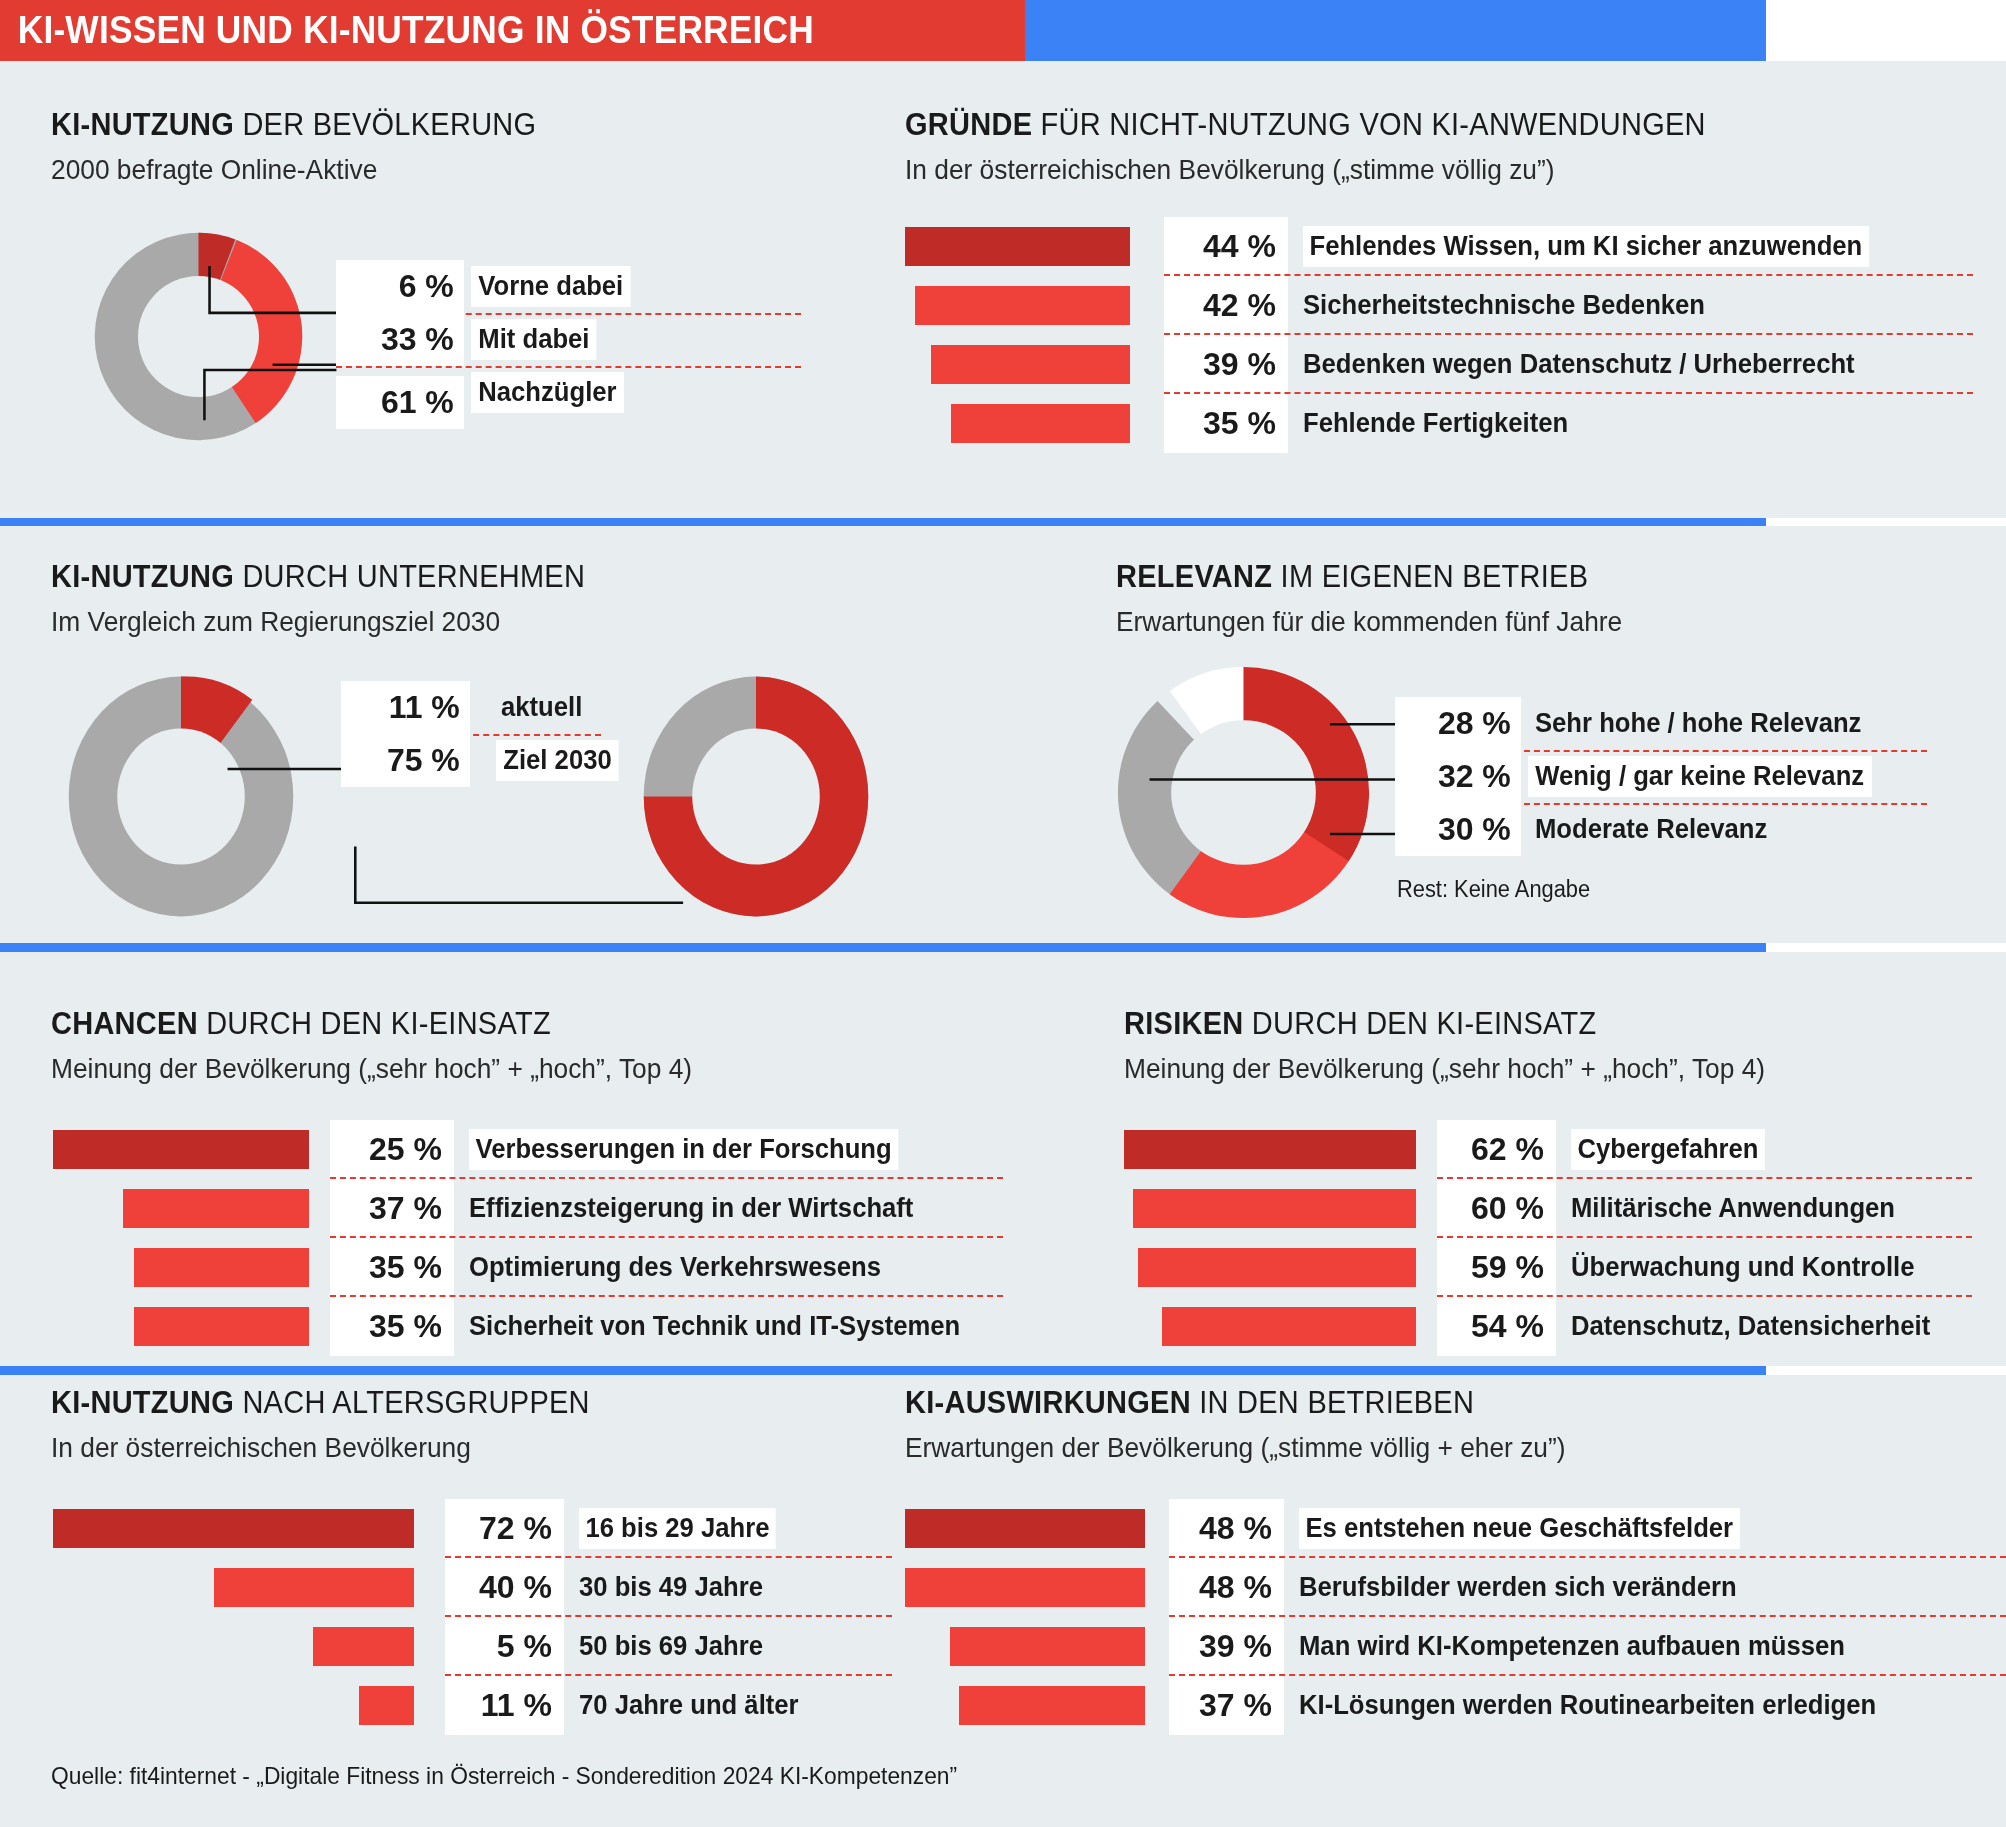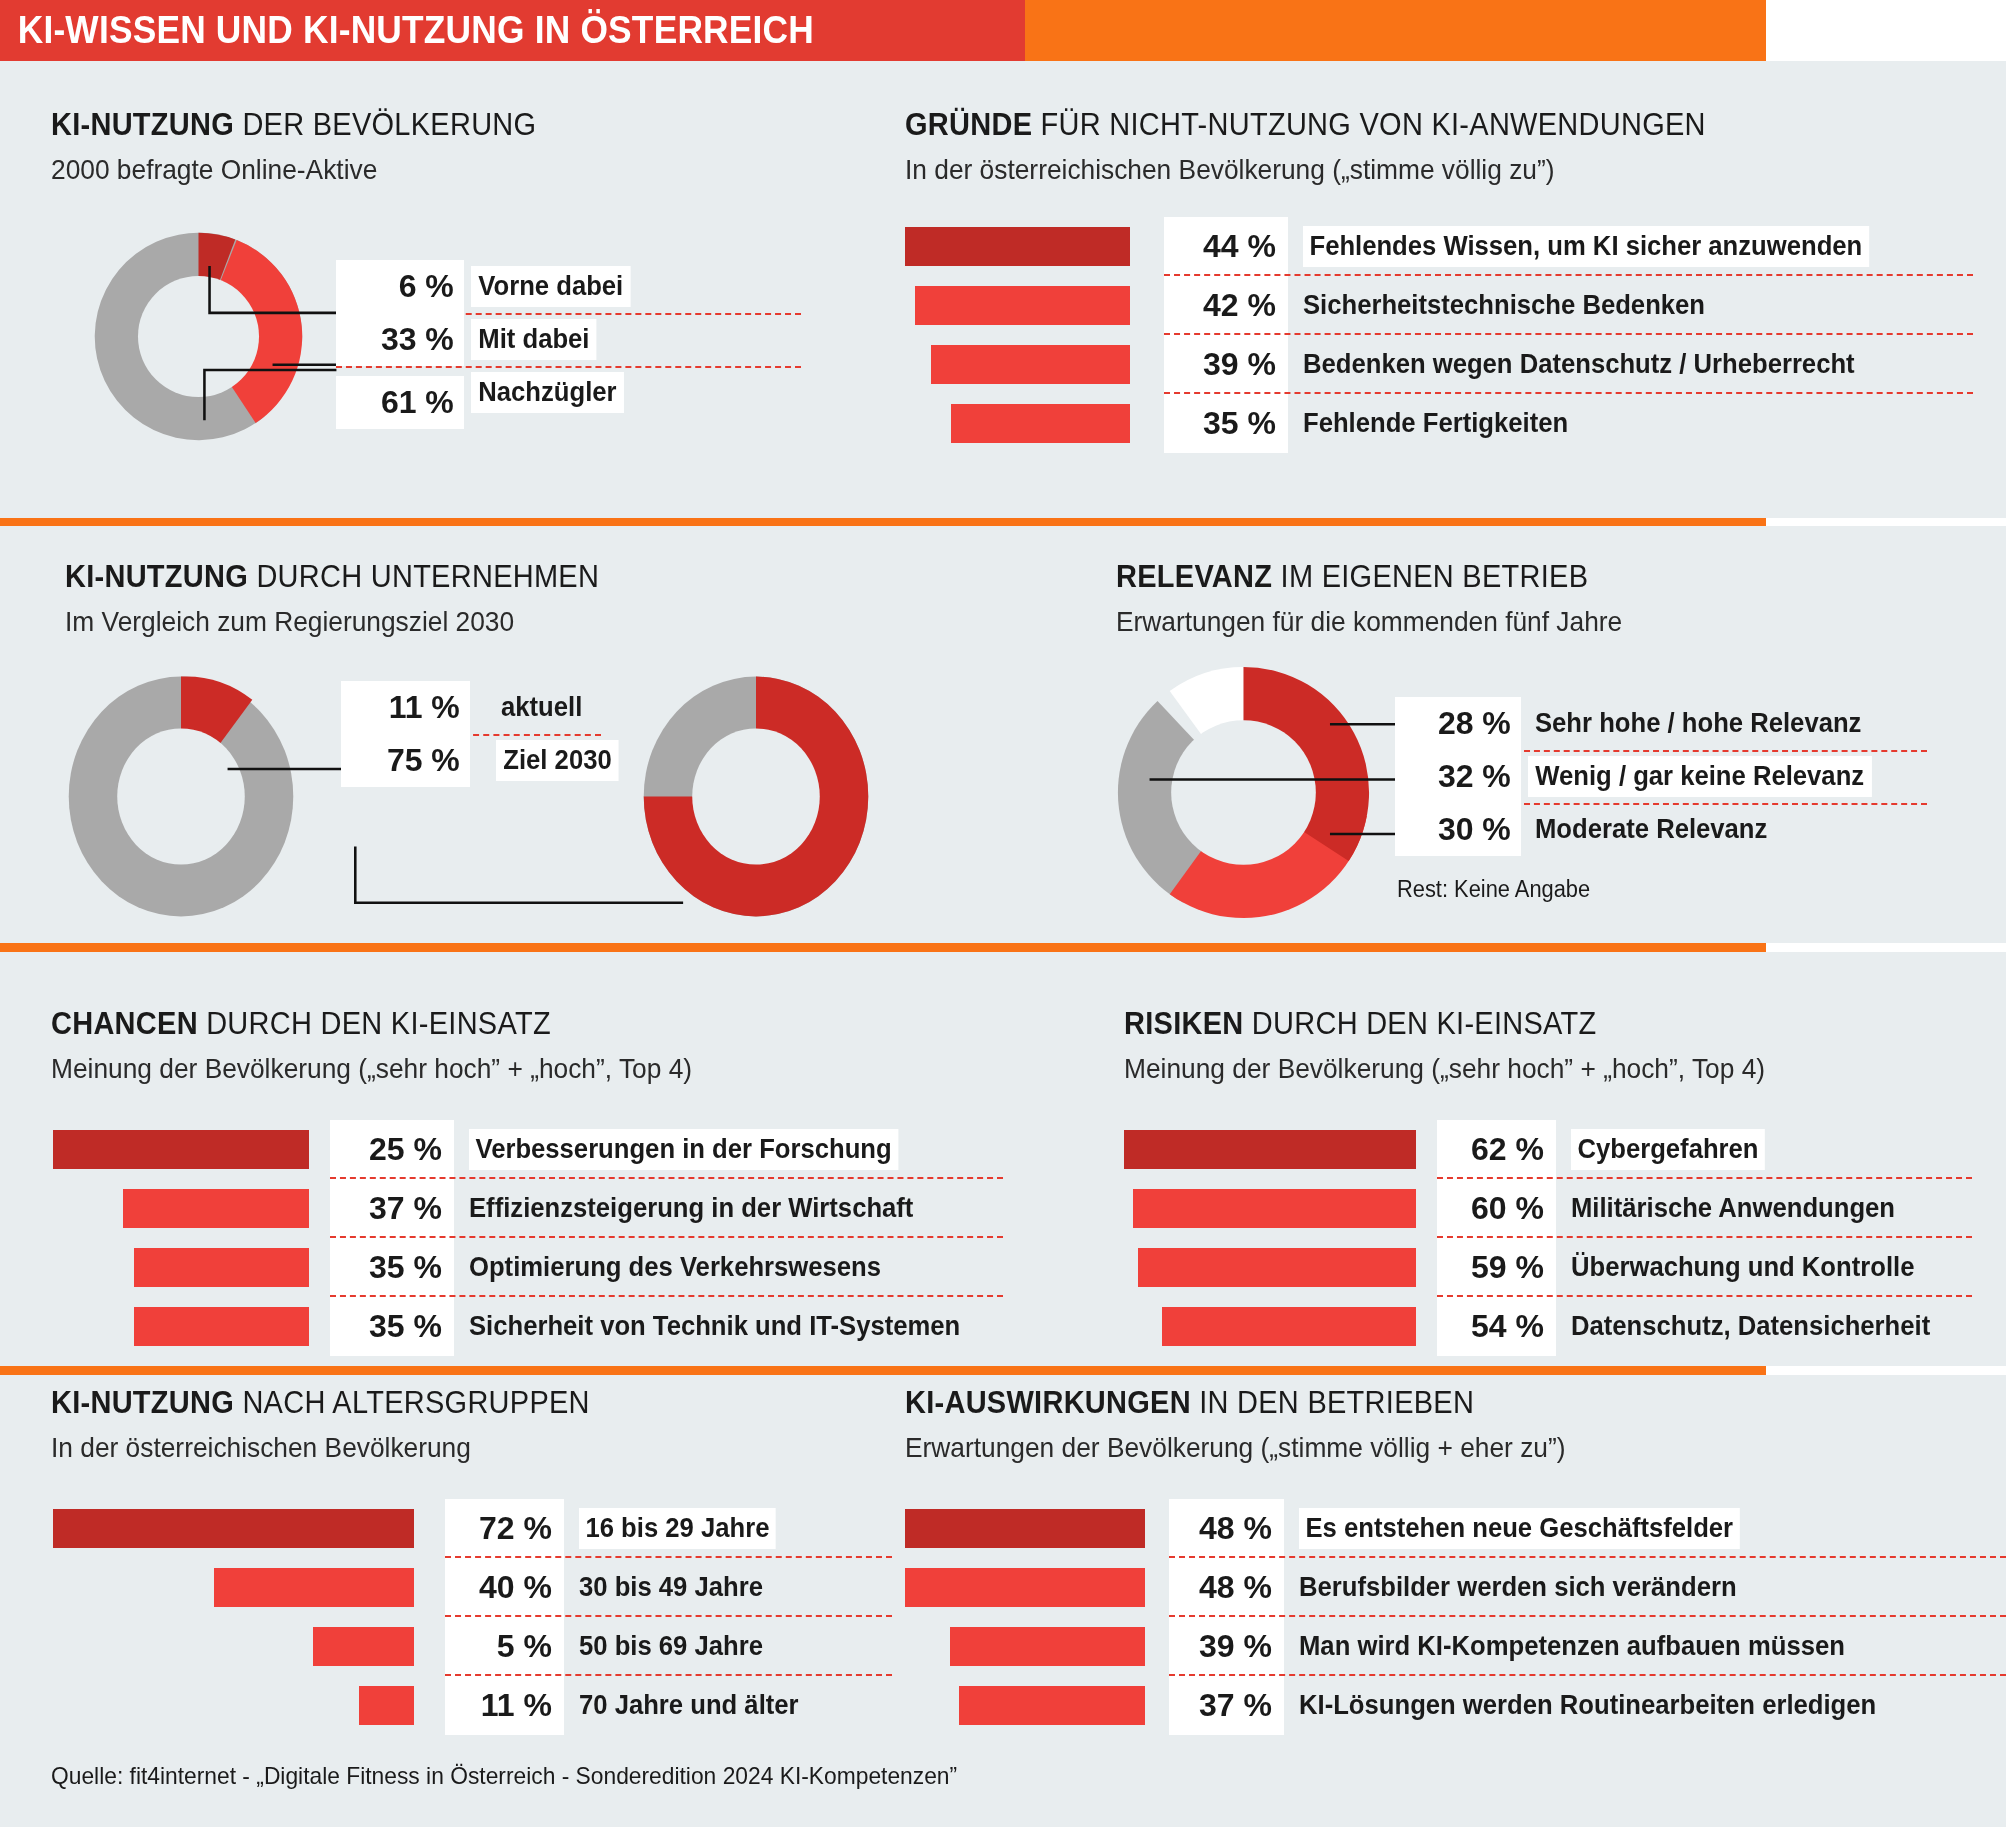--- a/index.html
+++ b/index.html
@@ -3,21 +3,21 @@
 <meta charset="utf-8">
 <style>
   * { margin:0; padding:0; box-sizing:border-box; }
   html,body { background:#ffffff; }
   body {
     width:2007px; height:1827px;
     font-family:"Liberation Sans", sans-serif;
     color:#1a1a1a;
     overflow:hidden;
   }
-  .page { position:relative; width:1766px; height:1827px; background:#f97316; }
+  .page { position:relative; width:1766px; height:1827px; background:#3b82f6; }
 
   
   .title-bar {
     position:absolute; left:0; top:0; width:1025px; height:61px;
     background:#e23b31;
     display:flex; align-items:center;
   }
   .title-bar span {
     color:#ffffff; font-weight:bold; font-size:38px;
     letter-spacing:0.2px; padding-left:19px;
@@ -180,21 +180,21 @@
       <div class="bar-track" style="width:259px;">
         <div class="bar" style="right:34px; width:179px;"></div>
       </div>
       <div class="valcell" style="width:124px;">35 %</div>
       <div class="labelcell">
         <div class="labeltext">Fehlende Fertigkeiten</div>
       </div>
     </div>
   </div>
 
-  <div class="block" style="left:65px; top:558px;">
+  <div class="block" style="left:51px; top:558px;">
     <div class="head">
       <b>KI-NUTZUNG</b><span class="light"> DURCH UNTERNEHMEN</span>
     </div>
     <div class="sub">Im Vergleich zum Regierungsziel 2030</div>
   </div>
 
   <div style="position:absolute; left:53px; top:660px;">
     <svg width="256" height="273" viewBox="0 0 100 107">
       <g transform="translate(50,53.5)">
         <ellipse cx="0" cy="0" rx="44" ry="47" fill="#a9a9a9"></ellipse>

